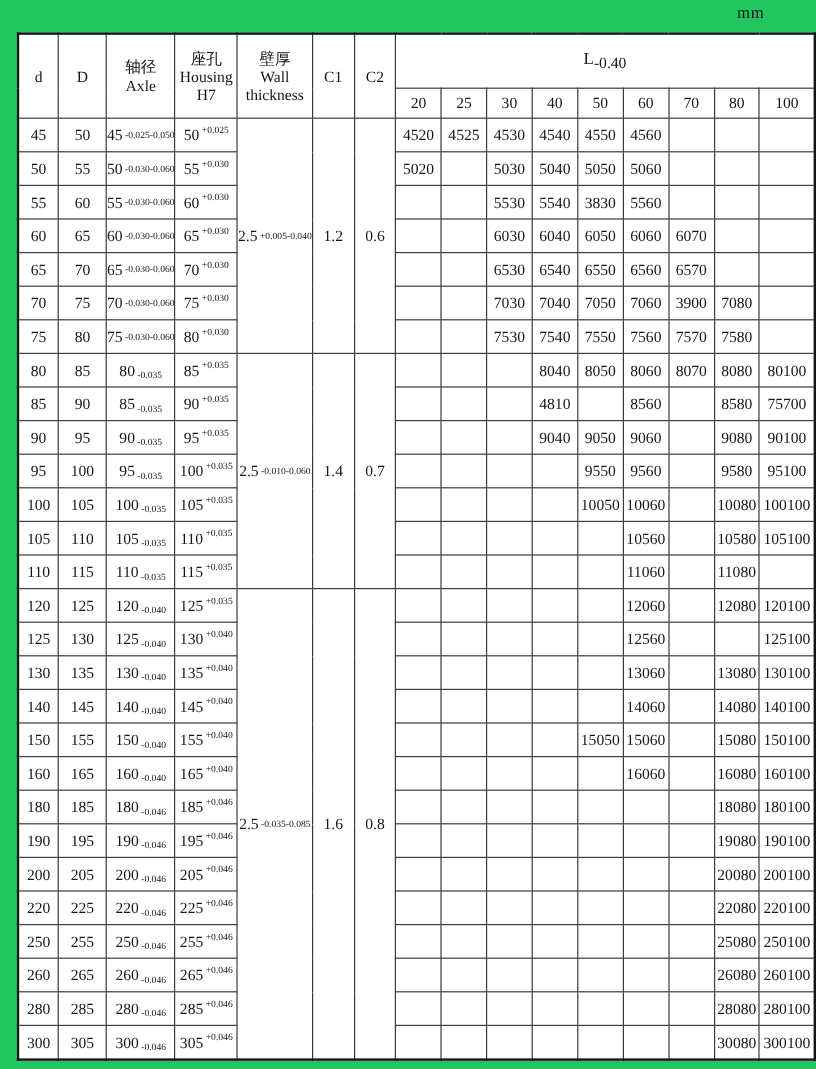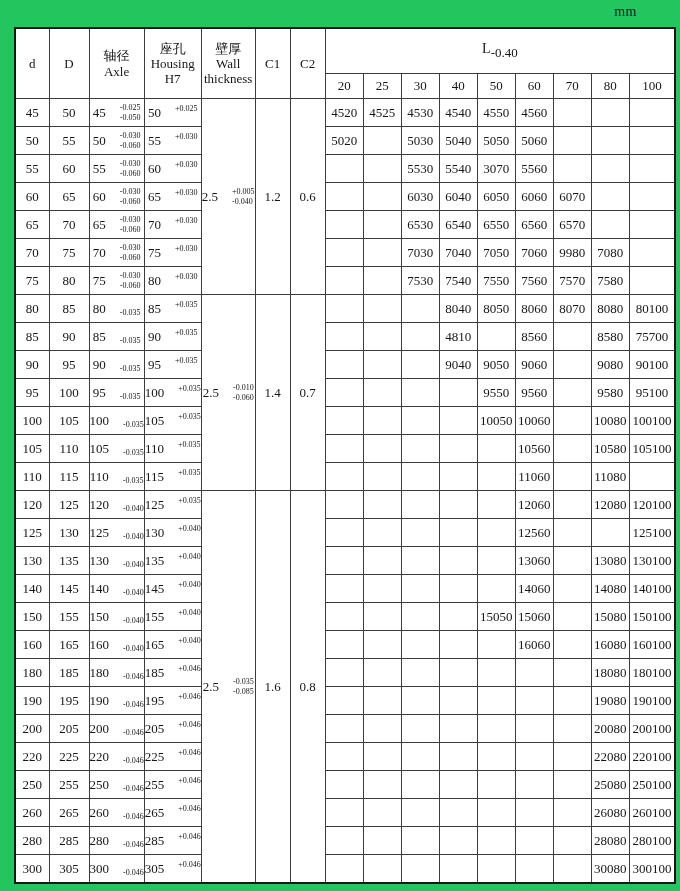--- a/index.html
+++ b/index.html
@@ -12,22 +12,22 @@
         font-weight:normal;padding:0;white-space:nowrap;overflow:hidden;
         font-size:13px;color:#161616;}
   tr.h1 th{height:44px;}
   tr.h2 th{height:24px;}
   tbody td{height:27px;}
   .hline{display:block;line-height:1.18;font-size:13px;}
   .l-head{font-size:14px;}
   .l-sub{font-size:13px;vertical-align:sub;}
   .tolwrap{display:inline-flex;align-items:center;justify-content:center;}
   .num{font-size:13px;}
-  .stack{display:inline-flex;flex-direction:column;font-size:8px;line-height:1.15;
-         margin-left:14px;text-align:left;justify-content:space-between;}
+  .stack{display:inline-flex;flex-direction:row;font-size:8px;line-height:1.15;
+         margin-left:2px;text-align:left;justify-content:space-between;}
   .stack.up{transform:translateY(-4px);}
   .stack.down{transform:translateY(4px);}
 </style>
 </head>
 <body>
 
 <div class="page">
   <div class="unit">mm</div>
 
   <table class="spec">
@@ -168,21 +168,21 @@
           <td><span class="tolwrap">
               <span class="num">60</span>
               <span class="stack up">
                 <span>+0.030</span>
               </span>
             </span></td>
           <td><span></span></td>
           <td><span></span></td>
           <td><span>5530</span></td>
           <td><span>5540</span></td>
-          <td><span>3070</span></td>
+          <td><span>3830</span></td>
           <td><span>5560</span></td>
           <td><span></span></td>
           <td><span></span></td>
           <td><span></span></td>
         </tr>
         <tr>
           <td><span>60</span></td>
           <td><span>65</span></td>
           <td><span class="tolwrap">
               <span class="num">60</span>
@@ -248,21 +248,21 @@
               <span class="stack up">
                 <span>+0.030</span>
               </span>
             </span></td>
           <td><span></span></td>
           <td><span></span></td>
           <td><span>7030</span></td>
           <td><span>7040</span></td>
           <td><span>7050</span></td>
           <td><span>7060</span></td>
-          <td><span>9980</span></td>
+          <td><span>3900</span></td>
           <td><span>7080</span></td>
           <td><span></span></td>
         </tr>
         <tr>
           <td><span>75</span></td>
           <td><span>80</span></td>
           <td><span class="tolwrap">
               <span class="num">75</span>
               <span class="stack">
                 <span>-0.030</span>

